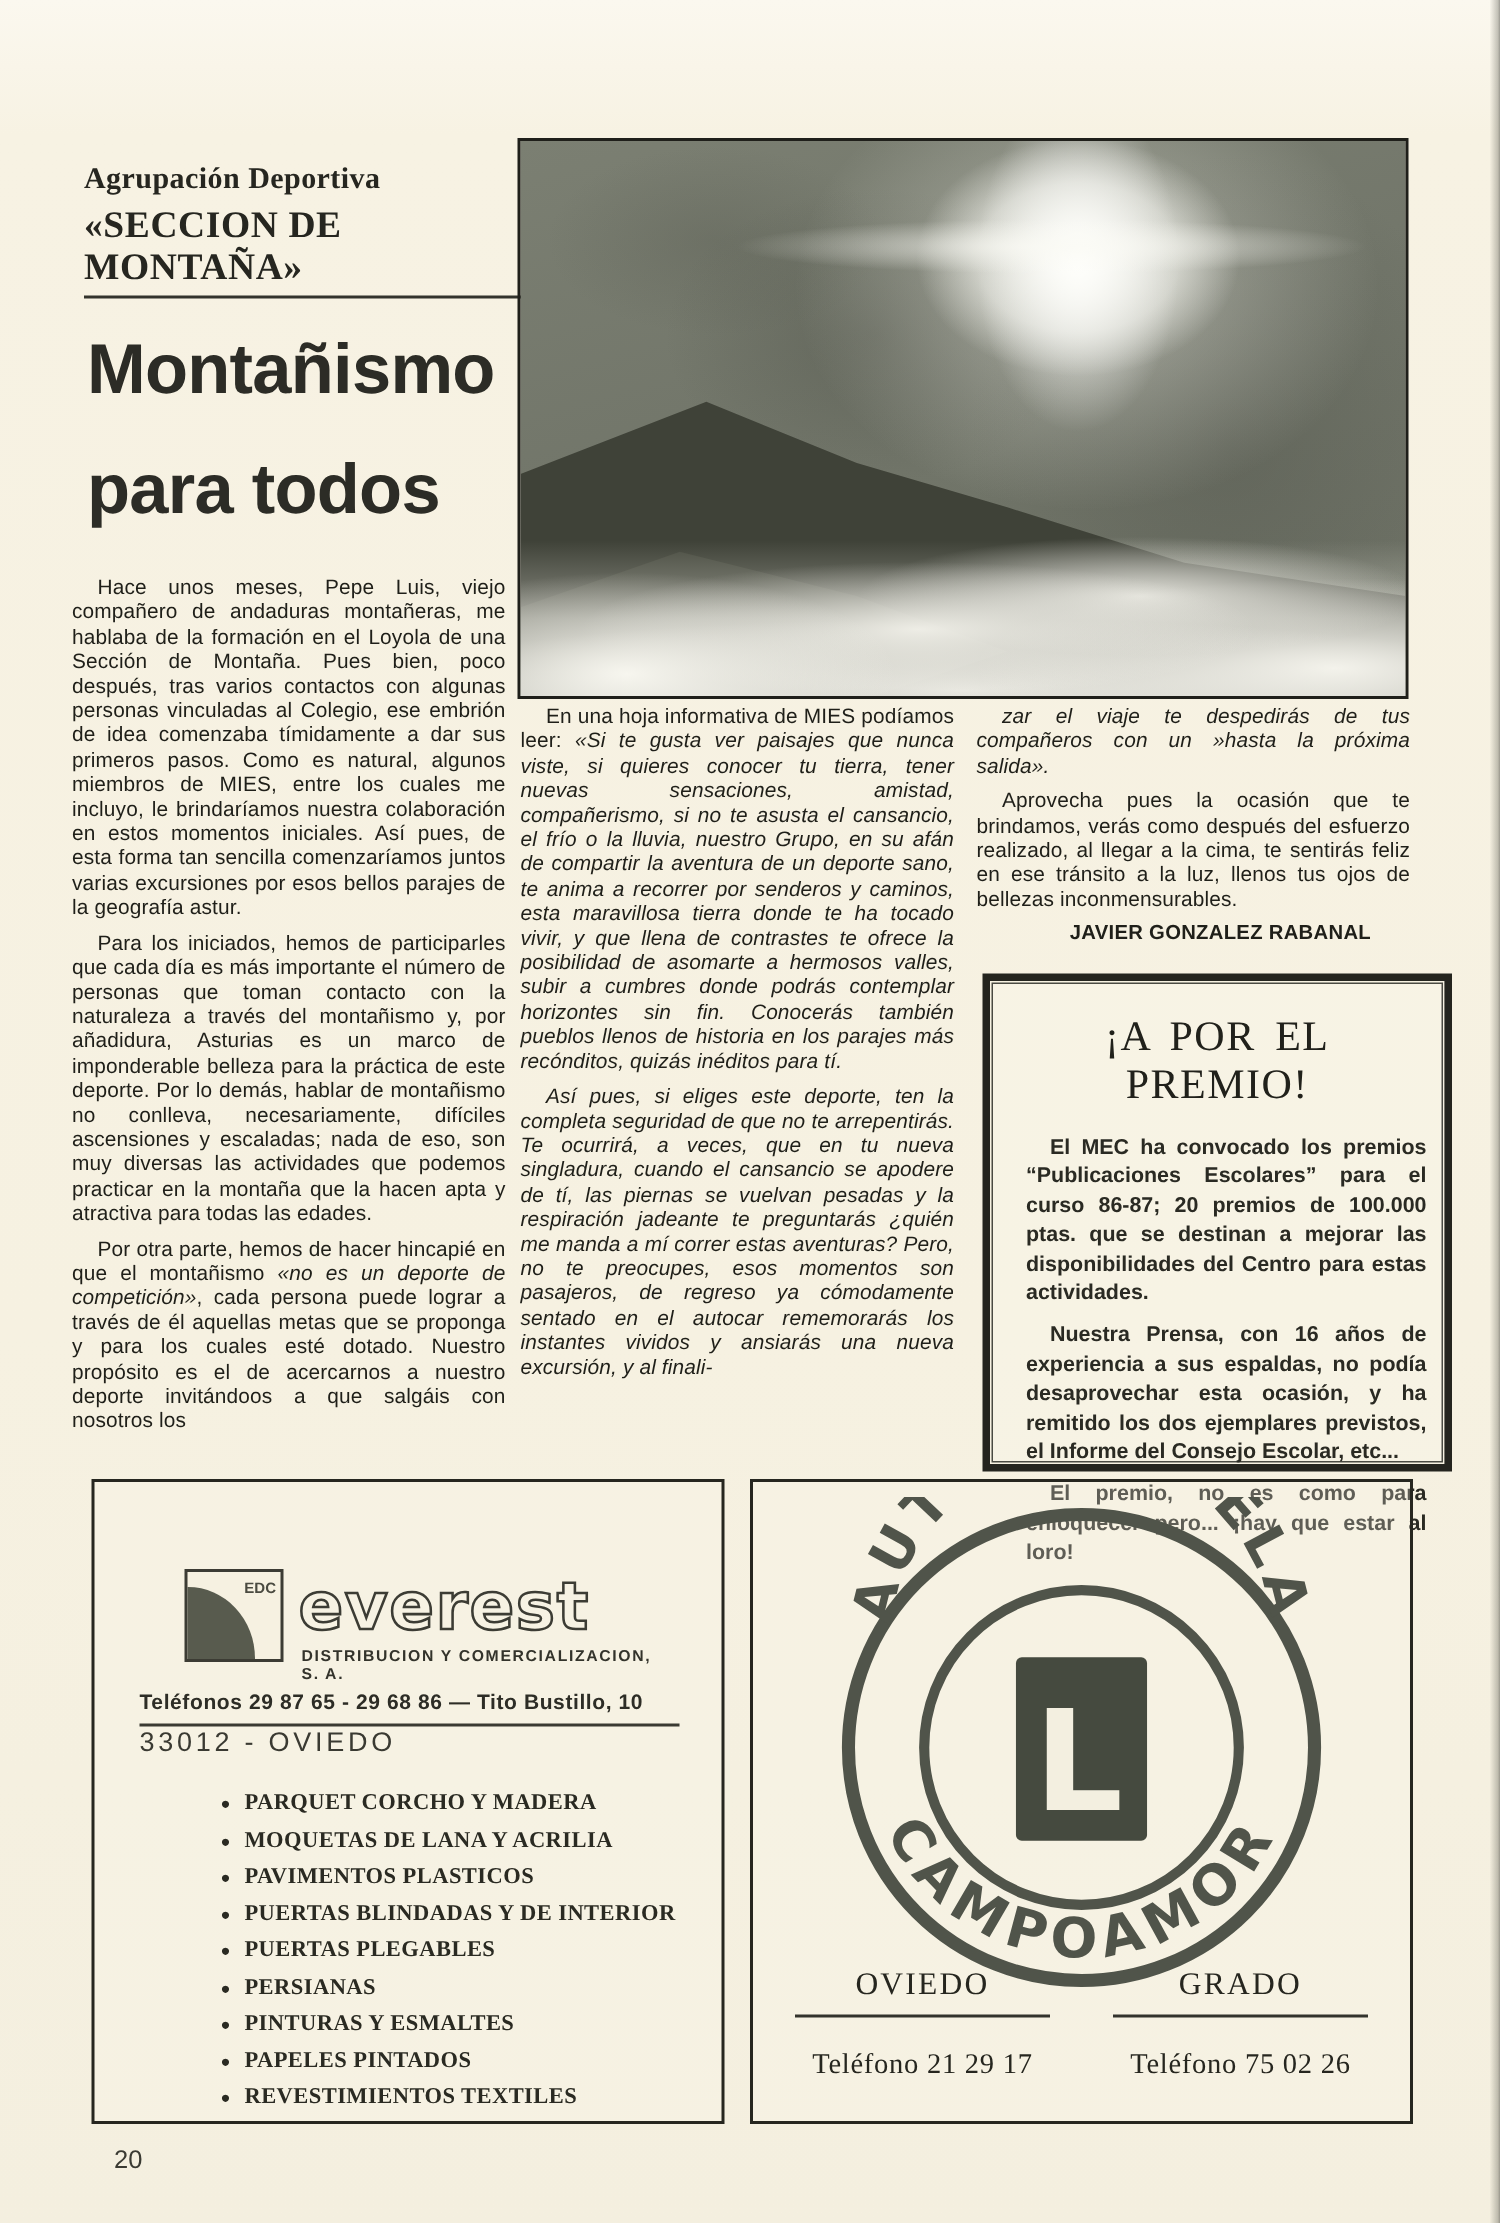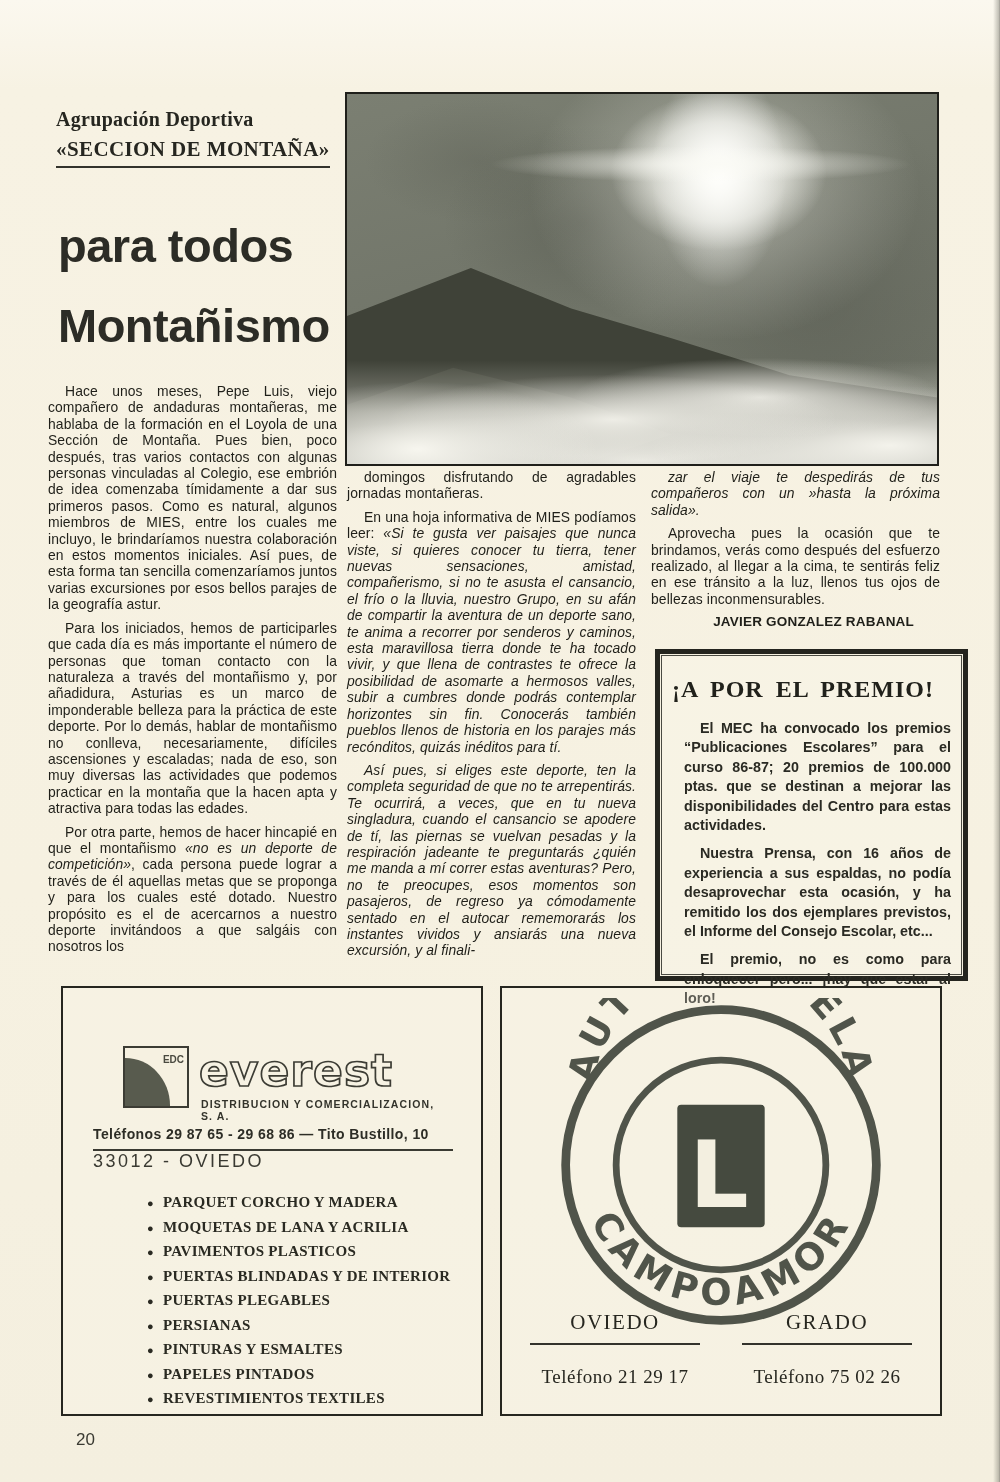--- a/index.html
+++ b/index.html
@@ -8,21 +8,21 @@
     background:linear-gradient(180deg,#fbf8ef 0%, #f7f2e3 6%, #f6f1e1 60%, #f4efdf 100%);
     font-family:"Liberation Sans", sans-serif; color:#23231d;
   }
   .page::after{ 
     content:""; position:absolute; top:0; right:0; width:7px; height:100%;
     background:linear-gradient(90deg, rgba(0,0,0,0) 0%, rgba(90,90,80,.35) 80%, rgba(60,60,55,.5) 100%);
   }
   
   .masthead{ position:absolute; left:56px; top:108px; width:300px;}
   .kicker{ font-family:"Liberation Serif", serif; font-weight:bold; font-size:20px; color:#262620; letter-spacing:.3px;}
-  .section-name{ display:inline-block; font-family:"Liberation Serif", serif; font-weight:bold; font-size:21px;
+  .section-name{ display:inline-block; font-family:"Liberation Serif", serif; font-weight:bold; font-size:25px;
     color:#262620; letter-spacing:.4px; margin-top:6px; padding-bottom:4px; border-bottom:2.5px solid #33332c;}
   .big-title{ position:absolute; left:58px; top:206px; font-size:47px; font-weight:bold; color:#2c2c26;
     letter-spacing:-.5px; line-height:80px;}
   
   .photo{ position:absolute; left:345px; top:92px; width:590px; height:370px; border:2px solid #1f1f1a;
     overflow:hidden; background:linear-gradient(165deg,#7b7f72 0%, #72766a 45%, #6c7064 100%);}
   .ph-burst{ position:absolute; inset:0;
     background:
       radial-gradient(ellipse 300px 26px at 60% 19%, rgba(250,250,244,.75), rgba(250,250,244,0) 70%),
       radial-gradient(ellipse 90px 150px at 63% 22%, rgba(255,255,252,.9), rgba(255,255,252,0) 75%),
@@ -52,21 +52,21 @@
   .col .ital{ font-style:italic;}
   #col1{ left:48px; top:383px;}
   #col2{ left:347px; top:469px;}
   #col3{ left:651px; top:469px;}
   .byline{ margin-top:16px; font-weight:bold; font-size:13.5px; text-align:right; padding-right:26px;
     text-indent:0; letter-spacing:.2px;}
   
   .premio{ position:absolute; left:655px; top:649px; width:279px; height:308px;
     border:5px solid #24241e; box-shadow:inset 0 0 0 1px #f6f1e1, inset 0 0 0 2px #4a4a42;
     padding:14px 12px 0 12px; background:rgba(250,246,235,.35);}
-  .premio-title{ font-family:"Liberation Serif", serif; font-weight:bold; font-size:24px; text-align:left;
+  .premio-title{ font-family:"Liberation Serif", serif; font-weight:normal; font-size:28px; text-align:center;
     letter-spacing:1px; word-spacing:5px; color:#21211b; margin:8px 0 16px 0;}
   .premio p{ font-size:14.3px; font-weight:bold; line-height:19.4px; text-align:justify; text-indent:16px;
     margin:0 0 9px 12px; color:#2a2a23;}
   
   .adbox{ position:absolute; border:2.5px solid #26261f; background:rgba(250,246,235,.25);}
   #ad-everest{ left:61px; top:986px; width:418px; height:426px;}
   #ad-autoescuela{ left:500px; top:986px; width:438px; height:426px;}
   
   .ev-logo-row{ position:absolute; left:48px; top:62px; width:330px; height:64px;}
   .ev-mark{ position:absolute; left:12px; top:-4px; width:62px; height:58px; border:2.5px solid #3c3c34; background:#f6f1e1;}
@@ -96,40 +96,39 @@
 </head>
 <body>
 
 <div class="page">
 
   <div class="masthead">
     <div class="kicker">Agrupación Deportiva</div>
     <div class="section-name">«SECCION DE MONTAÑA»</div>
   </div>
   <div class="big-title">
+    <div>Montañismo</div>
     <div>para todos</div>
-    <div>Montañismo</div>
   </div>
 
   <div class="photo">
     <div class="ph-speckle"></div>
     <div class="ph-burst"></div>
     <div class="ph-mountain"></div>
     <div class="ph-ridge"></div>
     <div class="ph-clouds"></div>
   </div>
 
   <div class="col" id="col1">
     <p>Hace unos meses, Pepe Luis, viejo compañero de andaduras montañeras, me hablaba de la formación en el Loyola de una Sección de Montaña. Pues bien, poco después, tras varios contactos con algunas personas vinculadas al Colegio, ese embrión de idea comenzaba tímidamente a dar sus primeros pasos. Como es natural, algunos miembros de MIES, entre los cuales me incluyo, le brindaríamos nuestra colaboración en estos momentos iniciales. Así pues, de esta forma tan sencilla comenzaríamos juntos varias excursiones por esos bellos parajes de la geografía astur.</p>
     <p>Para los iniciados, hemos de participarles que cada día es más importante el número de personas que toman contacto con la naturaleza a través del montañismo y, por añadidura, Asturias es un marco de imponderable belleza para la práctica de este deporte. Por lo demás, hablar de montañismo no conlleva, necesariamente, difíciles ascensiones y escaladas; nada de eso, son muy diversas las actividades que podemos practicar en la montaña que la hacen apta y atractiva para todas las edades.</p>
     <p><span>Por otra parte, hemos de hacer hincapié en que el montañismo </span><span class="ital">«no es un deporte de competición»</span><span>, cada persona puede lograr a través de él aquellas metas que se proponga y para los cuales esté dotado. Nuestro propósito es el de acercarnos a nuestro deporte invitándoos a que salgáis con nosotros los</span></p>
   </div>
 
   <div class="col" id="col2">
-    <p>domingos disfrutando de agradables jornadas montañeras.</p>
     <p><span>En una hoja informativa de MIES podíamos leer: </span><span class="ital">«Si te gusta ver paisajes que nunca viste, si quieres conocer tu tierra, tener nuevas sensaciones, amistad, compañerismo, si no te asusta el cansancio, el frío o la lluvia, nuestro Grupo, en su afán de compartir la aventura de un deporte sano, te anima a recorrer por senderos y caminos, esta maravillosa tierra donde te ha tocado vivir, y que llena de contrastes te ofrece la posibilidad de asomarte a hermosos valles, subir a cumbres donde podrás contemplar horizontes sin fin. Conocerás también pueblos llenos de historia en los parajes más recónditos, quizás inéditos para tí.</span></p>
     <p class="ital">Así pues, si eliges este deporte, ten la completa seguridad de que no te arrepentirás. Te ocurrirá, a veces, que en tu nueva singladura, cuando el cansancio se apodere de tí, las piernas se vuelvan pesadas y la respiración jadeante te preguntarás ¿quién me manda a mí correr estas aventuras? Pero, no te preocupes, esos momentos son pasajeros, de regreso ya cómodamente sentado en el autocar rememorarás los instantes vividos y ansiarás una nueva excursión, y al finali-</p>
   </div>
 
   <div class="col" id="col3">
     <p class="ital">zar el viaje te despedirás de tus compañeros con un »hasta la próxima salida».</p>
     <p>Aprovecha pues la ocasión que te brindamos, verás como después del esfuerzo realizado, al llegar a la cima, te sentirás feliz en ese tránsito a la luz, llenos tus ojos de bellezas inconmensurables.</p>
     <p class="byline">JAVIER GONZALEZ RABANAL</p>
   </div>
 

